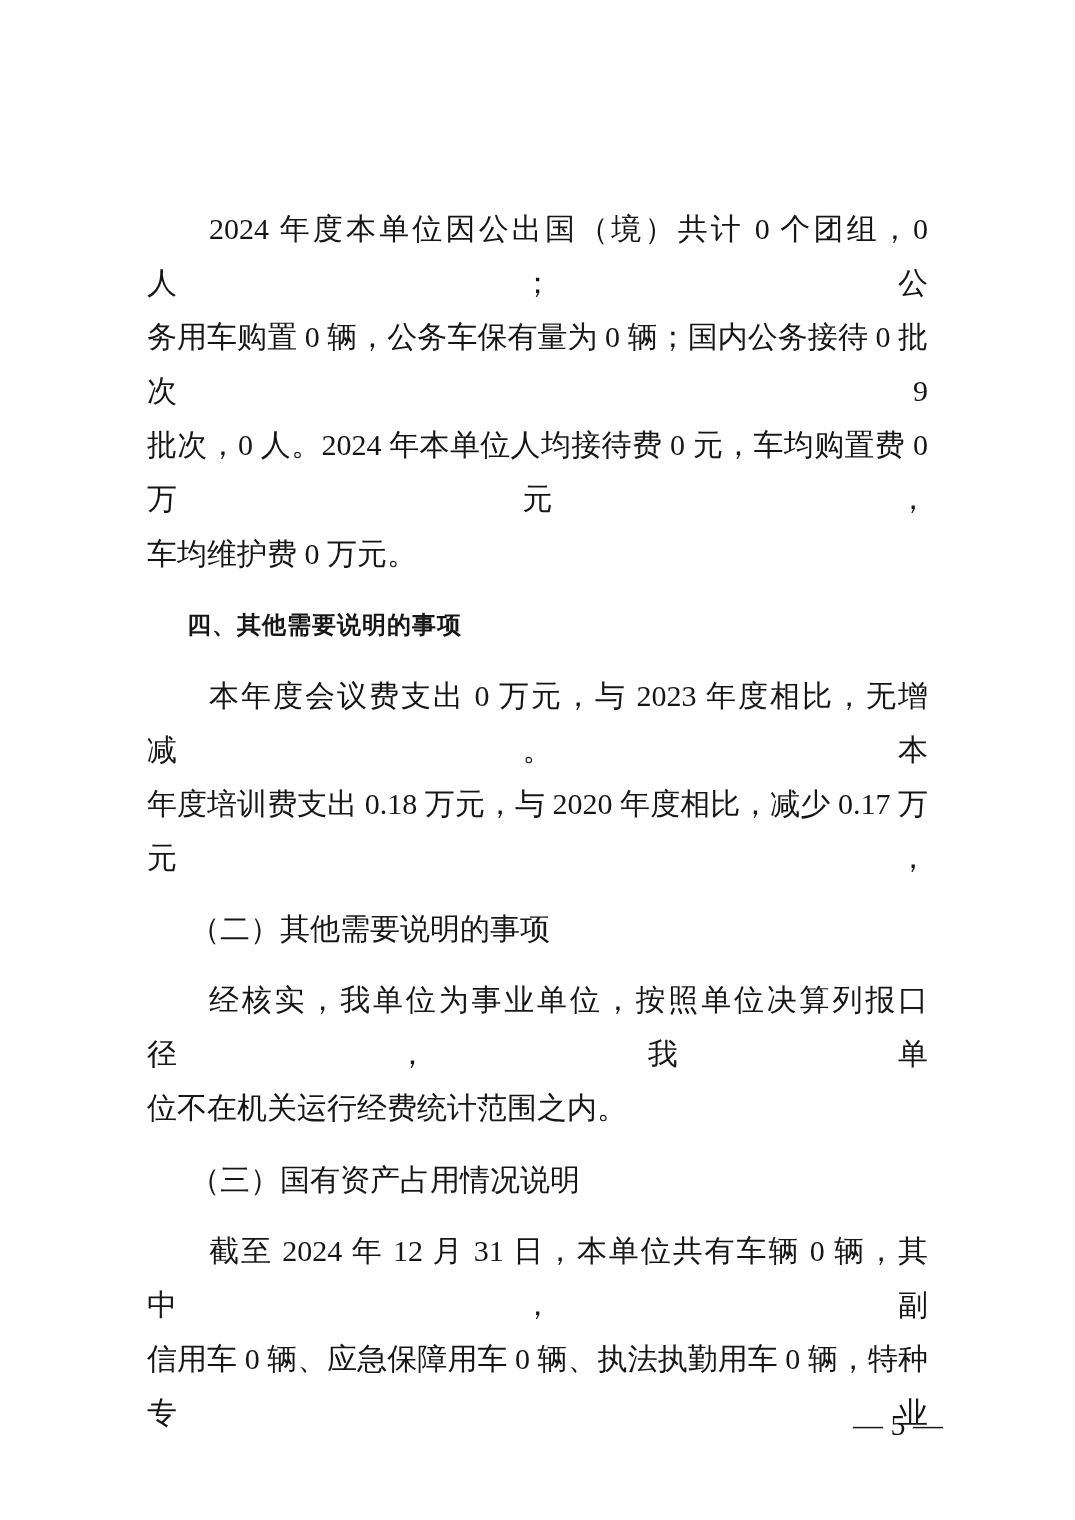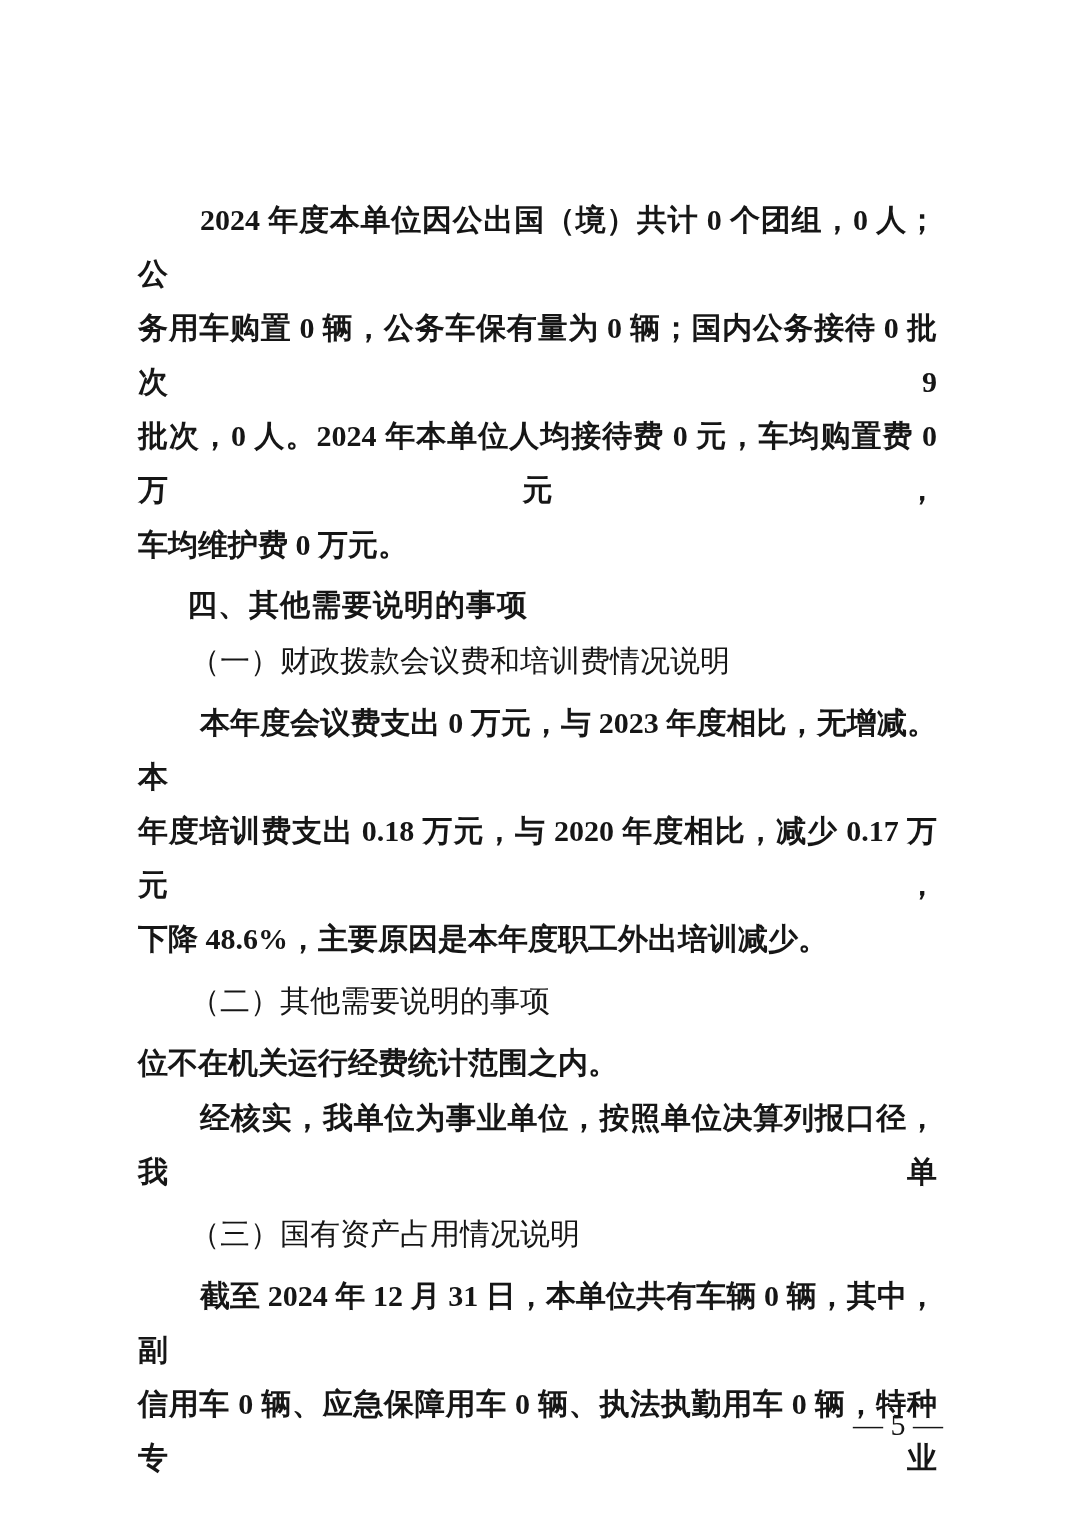--- a/index.html
+++ b/index.html
@@ -13,32 +13,32 @@
   .content{
     position:absolute;
     left:130px;
     top:185px;
     width:815px;
     font-family:"Liberation Serif", serif;
     font-size:30px;
     line-height:54.1px;
     color:#161616;
   }
-  .para{margin:8px;padding:0;font-weight:bold;}
+  .para{margin:17px;padding:0;}
   .line{
     text-align:justify;
     text-align-last:justify;
     white-space:normal;
   }
   .line.first{text-indent:62px;}
   .line.last{text-align-last:left;}
   .line.section-heading{
-    font-family:Liberation Mono, monospace;
+    font-family:Liberation Serif, serif;
     font-weight:700;
-    font-size:30px;
+    font-size:24px;
     text-indent:57px;
     text-align-last:left;
     letter-spacing:1px;
   }
   .line.subheading{
     text-indent:60px;
     text-align-last:left;
   }
   .footer{
     position:absolute;
@@ -58,31 +58,29 @@
 
     <div class="para">
       <div class="line first">2024 年度本单位因公出国（境）共计 0 个团组，0 人；公</div>
       <div class="line">务用车购置 0 辆，公务车保有量为 0 辆；国内公务接待 0 批次 9</div>
       <div class="line">批次，0 人。2024 年本单位人均接待费 0 元，车均购置费 0 万元，</div>
       <div class="line last">车均维护费 0 万元。</div>
     </div>
 
     <div class="line section-heading">四、其他需要说明的事项</div>
 
-    <div class="line subheading">（一）财政拨款会议费和培训费情况说明</div>
     <div class="para">
       <div class="line first">本年度会议费支出 0 万元，与 2023 年度相比，无增减。本</div>
       <div class="line">年度培训费支出 0.18 万元，与 2020 年度相比，减少 0.17 万元，</div>
-      <div class="line last">下降 48.6%，主要原因是本年度职工外出培训减少。</div>
     </div>
 
     <div class="line subheading">（二）其他需要说明的事项</div>
     <div class="para">
+      <div class="line first">经核实，我单位为事业单位，按照单位决算列报口径，我单</div>
       <div class="line last">位不在机关运行经费统计范围之内。</div>
-      <div class="line first">经核实，我单位为事业单位，按照单位决算列报口径，我单</div>
     </div>
 
     <div class="line subheading">（三）国有资产占用情况说明</div>
     <div class="para">
       <div class="line first">截至 2024 年 12 月 31 日，本单位共有车辆 0 辆，其中，副</div>
       <div class="line">信用车 0 辆、应急保障用车 0 辆、执法执勤用车 0 辆，特种专业</div>
 
     </div>
 
   </main>

